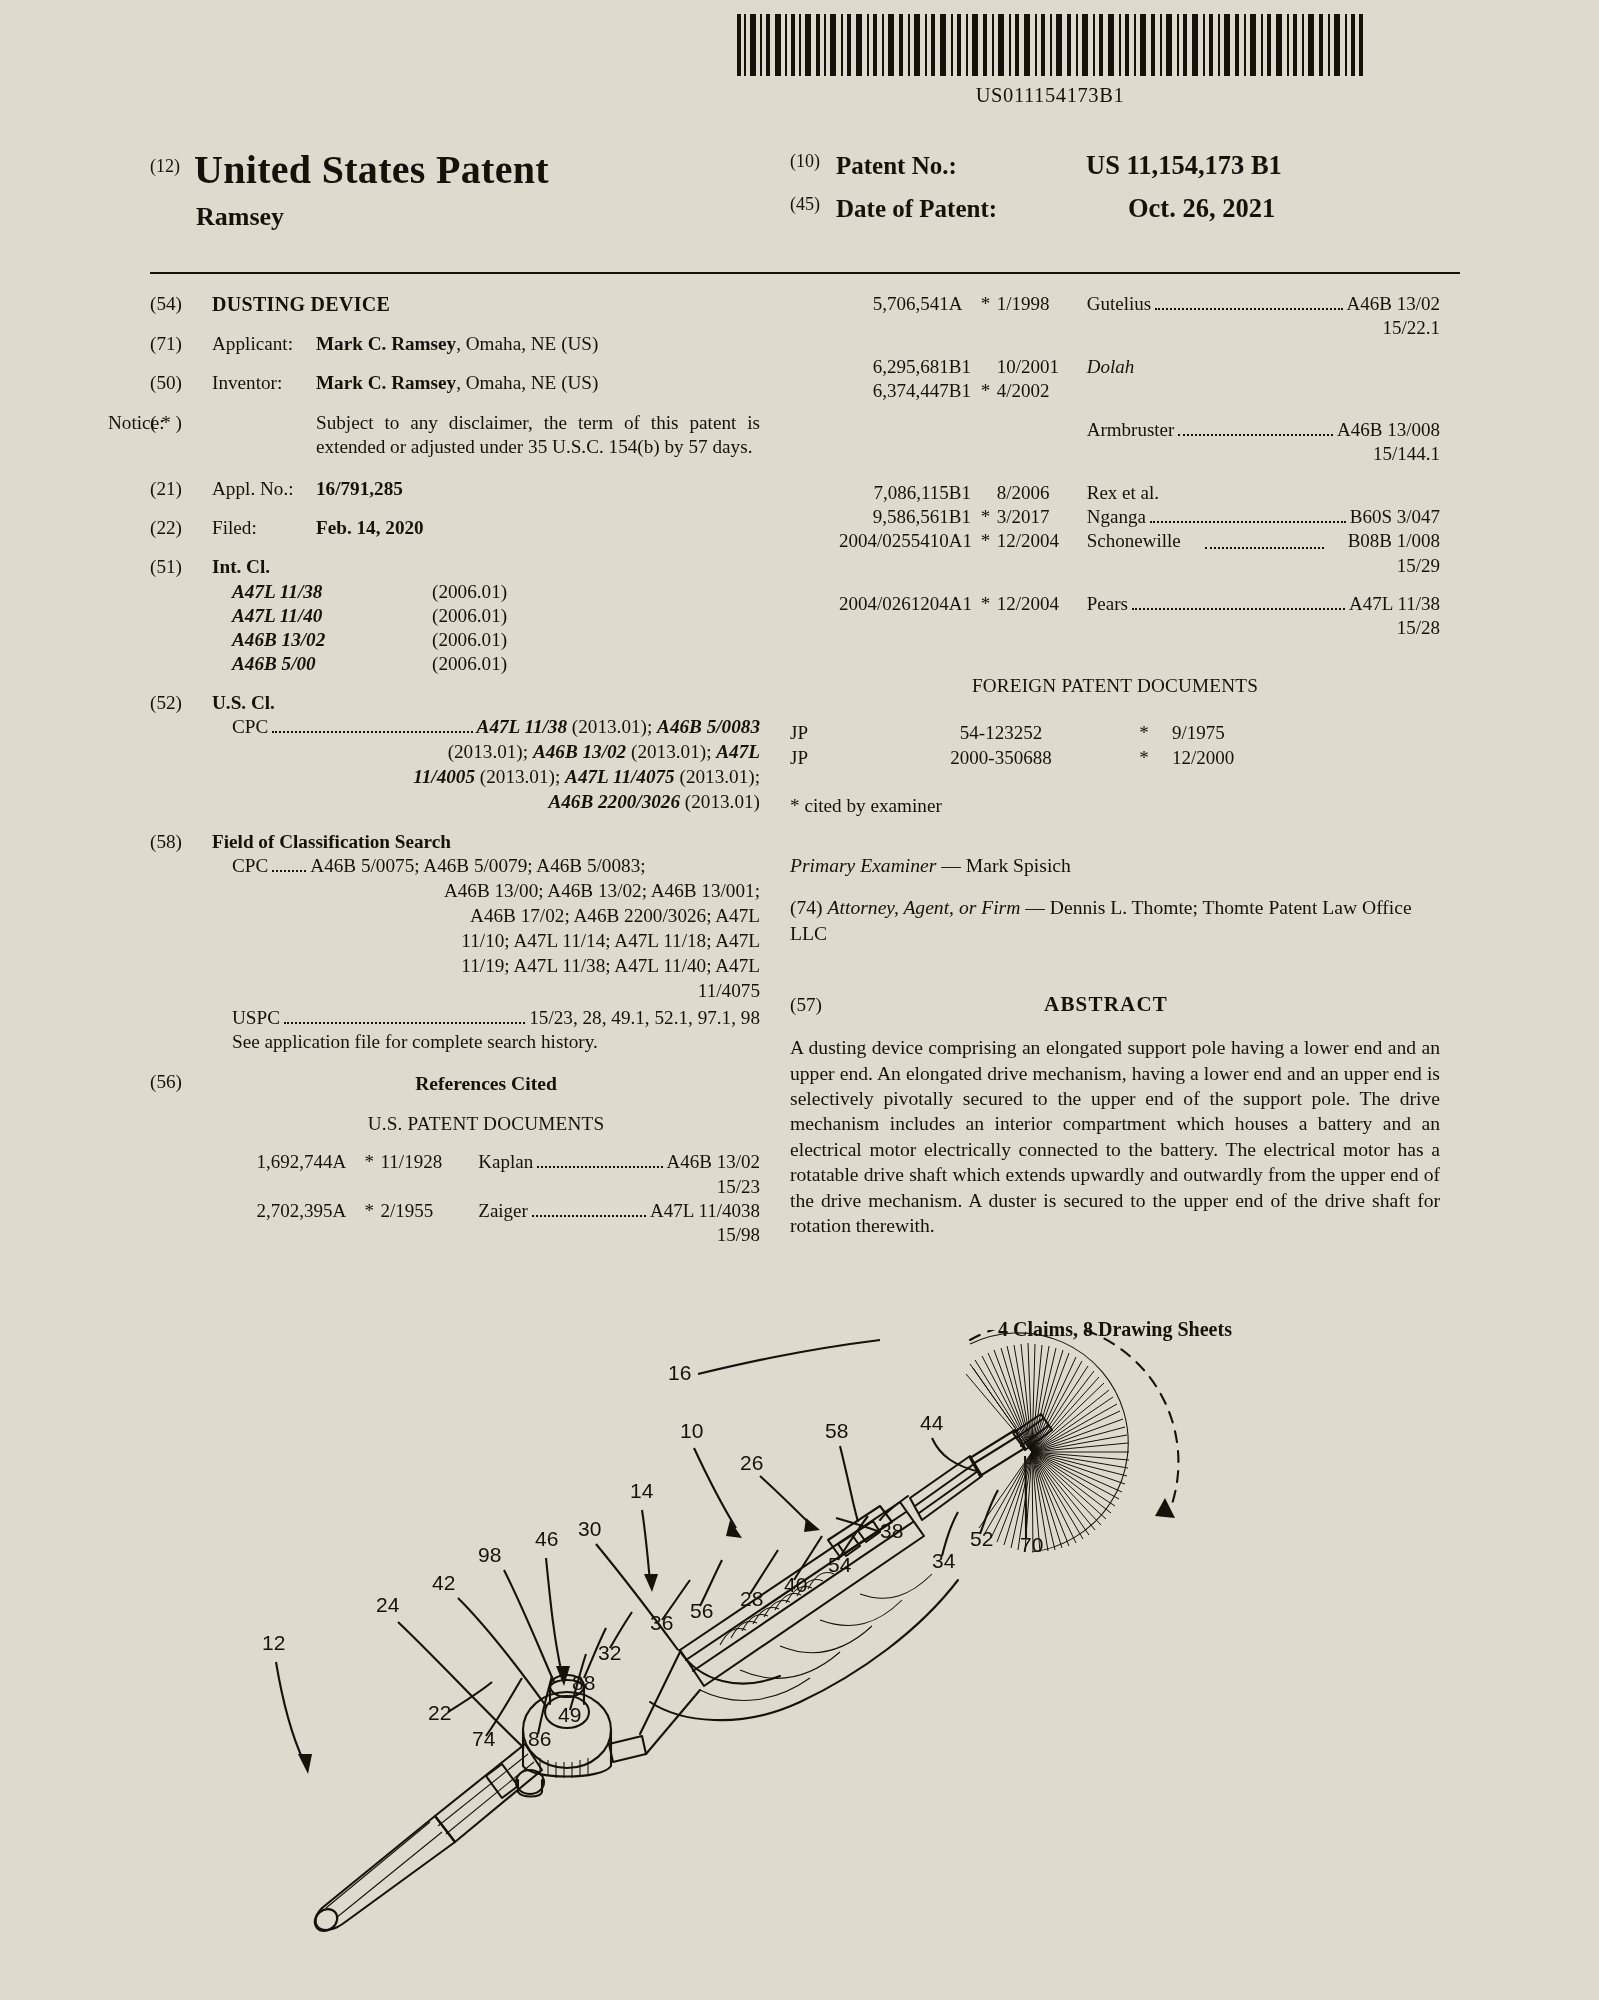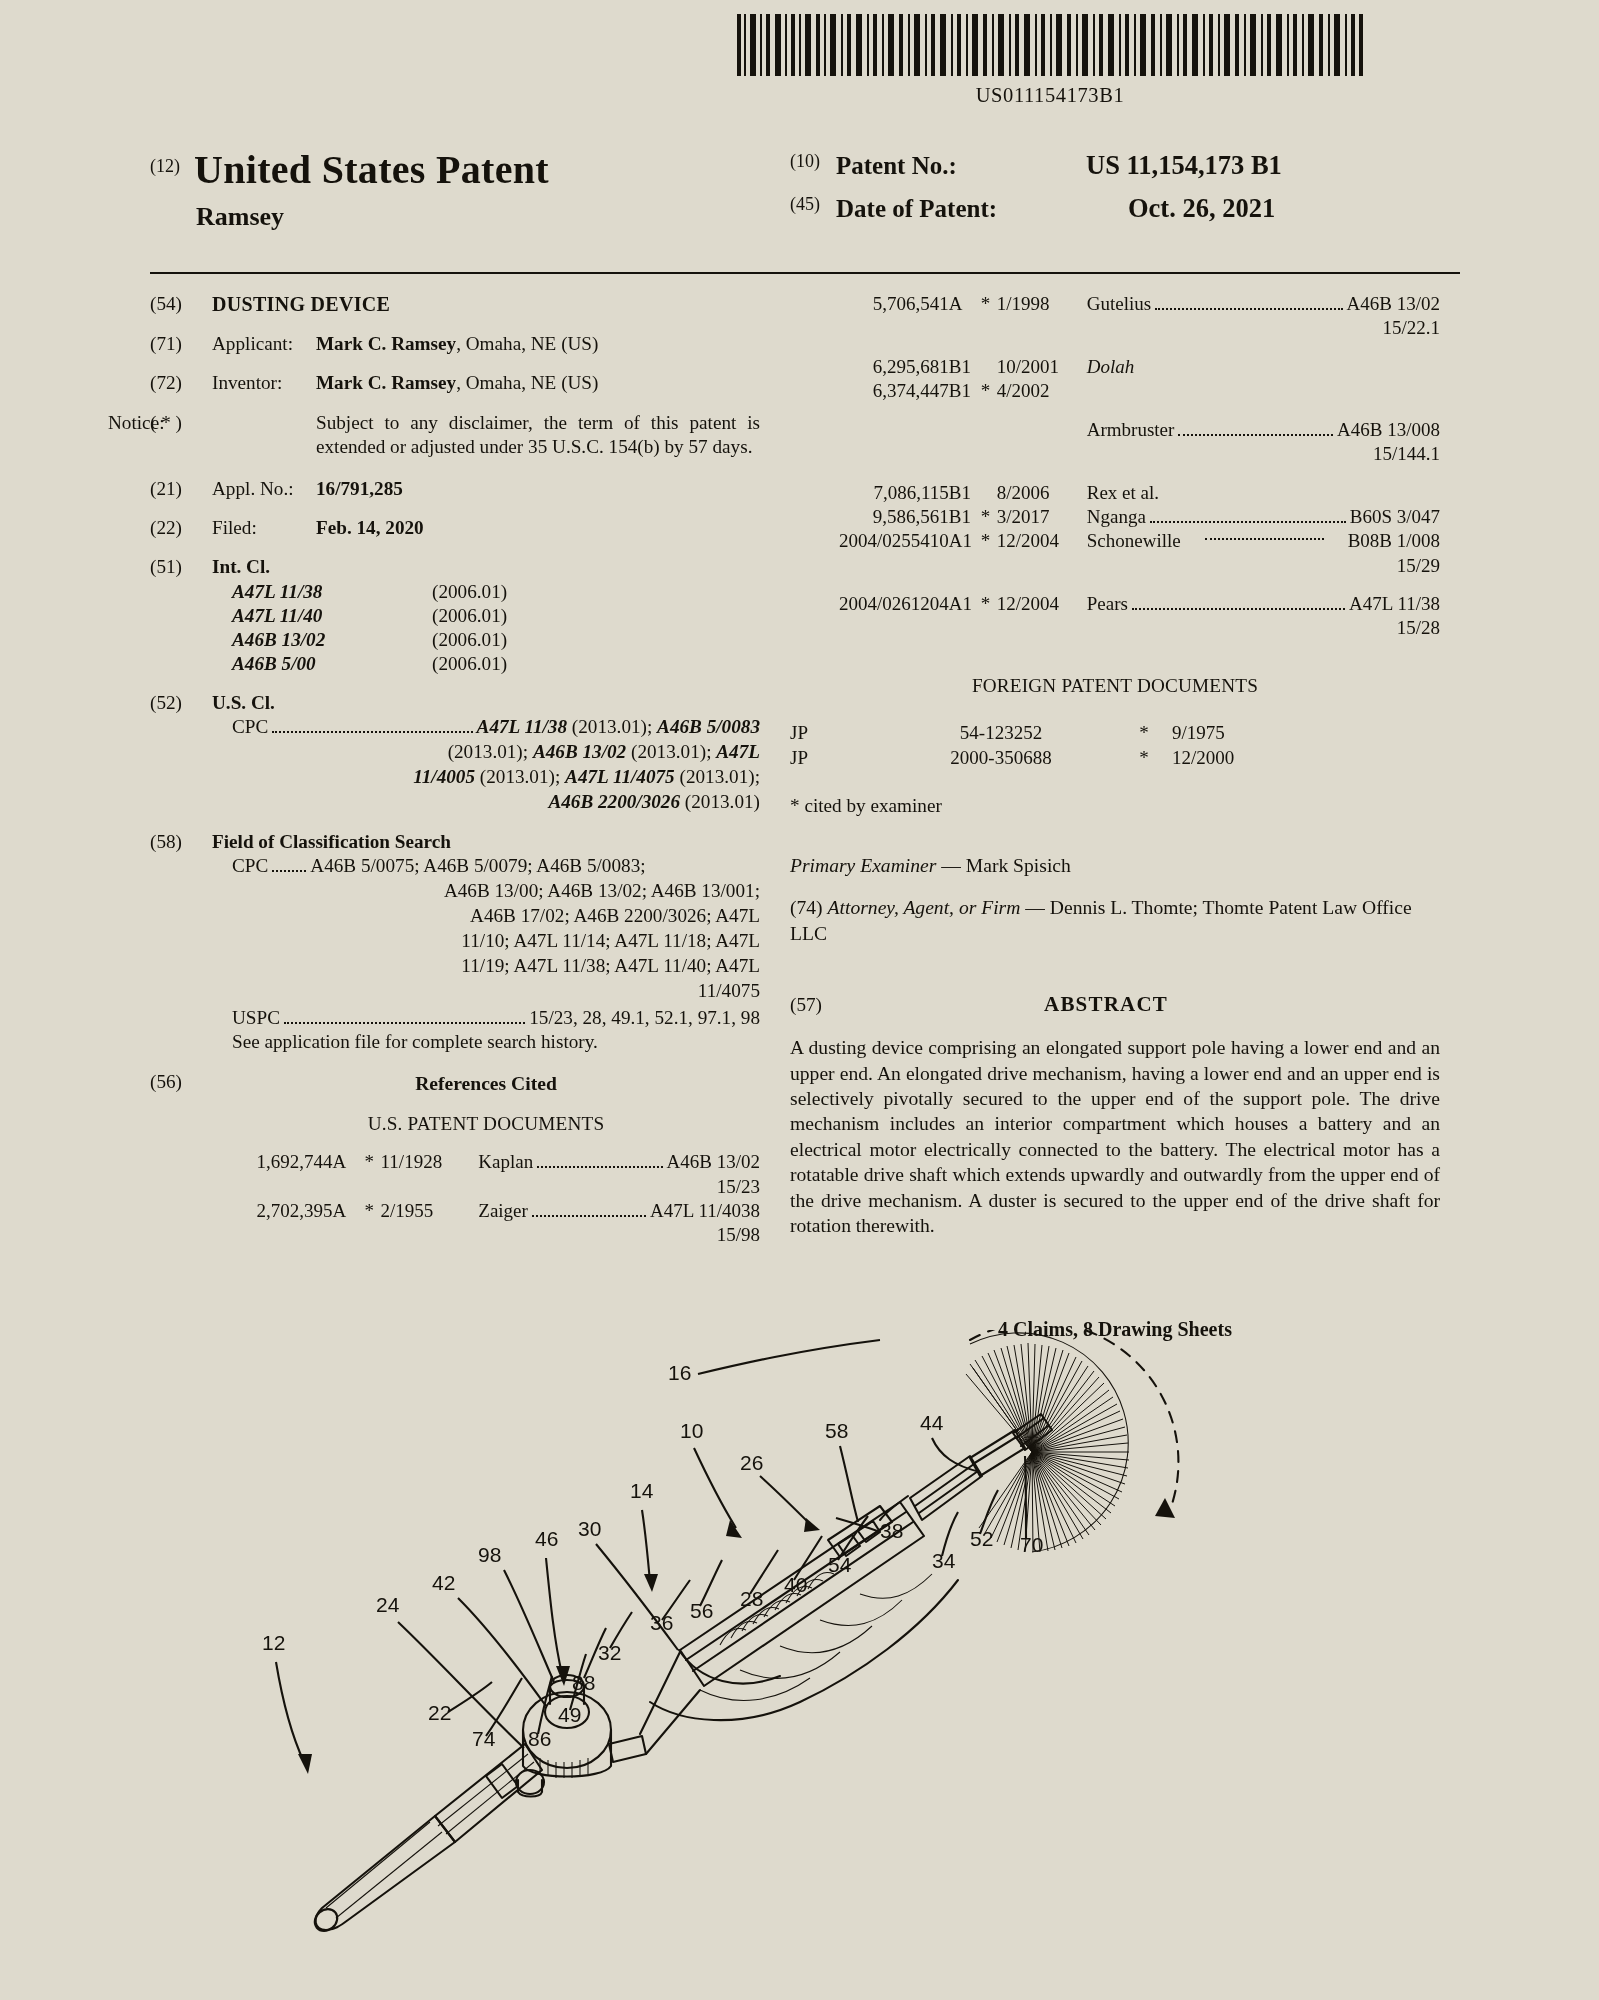--- a/index.html
+++ b/index.html
@@ -234,21 +234,21 @@
     </div>
 
     <div class="fld">
       <div class="num">(71)</div>
       <div class="body">
         <span class="lbl">Applicant:</span><span class="b">Mark C. Ramsey</span><span>, Omaha, NE (US)</span>
       </div>
     </div>
 
     <div class="fld">
-      <div class="num">(72)</div>
+      <div class="num">(50)</div>
       <div class="body">
         <span class="lbl">Inventor:</span><span class="b">Mark C. Ramsey</span><span>, Omaha, NE (US)</span>
       </div>
     </div>
 
     <div class="fld" style="margin-bottom:18px;">
       <div class="num">( * )</div>
       <div class="body">
         <div class="hang just"><span class="lbl">Notice:</span><span>Subject to any disclaimer, the term of this patent is extended or adjusted under 35 U.S.C. 154(b) by 57 days.</span></div>
       </div>
@@ -445,21 +445,21 @@
           </td>
         </tr>
 
 
         <tr>
           <td class="rnum">2004/0255410</td>
           <td class="rkind">A1</td>
           <td class="rast">*</td>
           <td class="rdate">12/2004</td>
           <td class="rname">
-            <span style="display:flex;align-items:center;gap:20px;">
+            <span style="display:flex;align-items:flex-end;gap:20px;">
               <span style="flex:none;">Schonewille</span>
               <span class="dotfill" style="flex:1;"></span>
               <span class="rcls" style="flex:none;">B08B 1/008</span>
             </span>
             <span class="sub-cls">15/29</span>
           </td>
         </tr>
 
         <tr>
           <td class="rnum" style="padding-top:14px;">2004/0261204</td>

